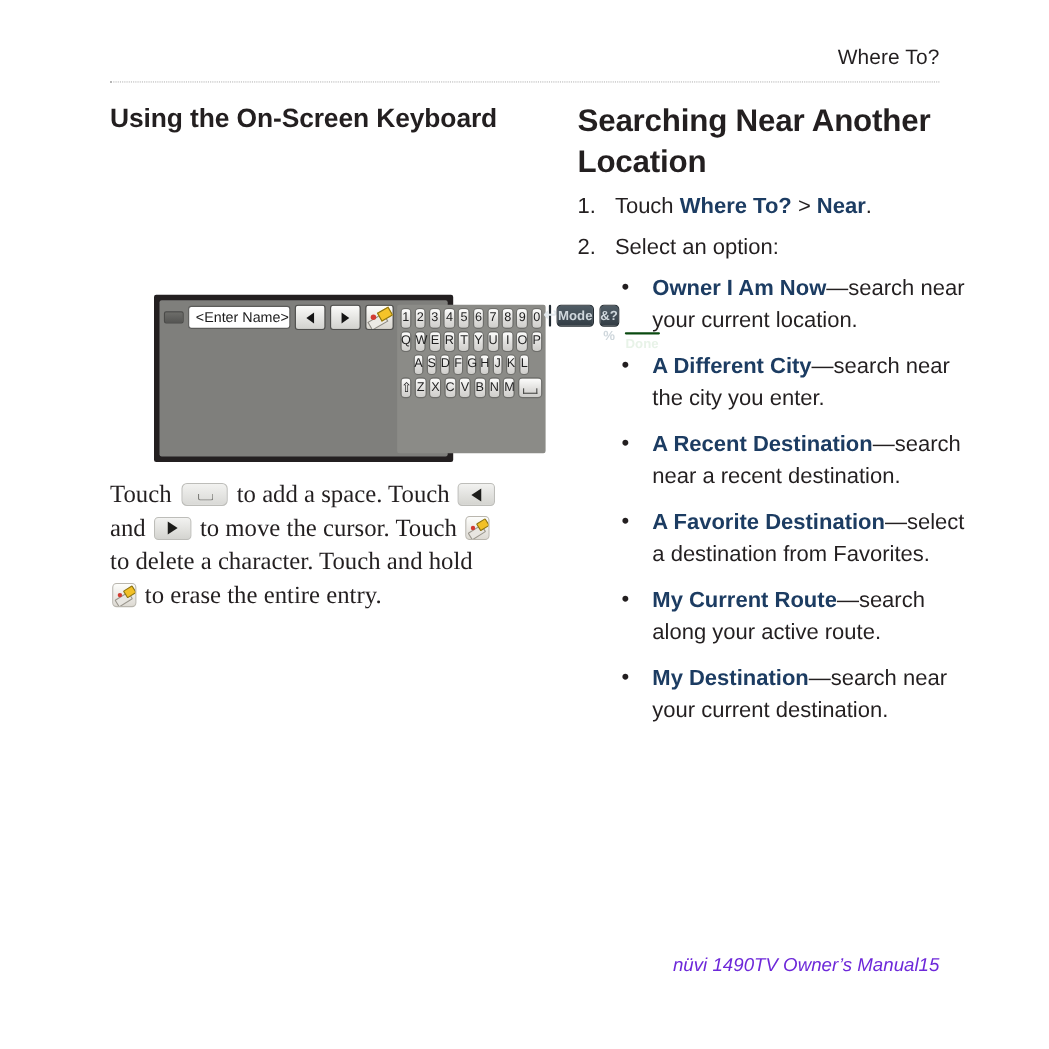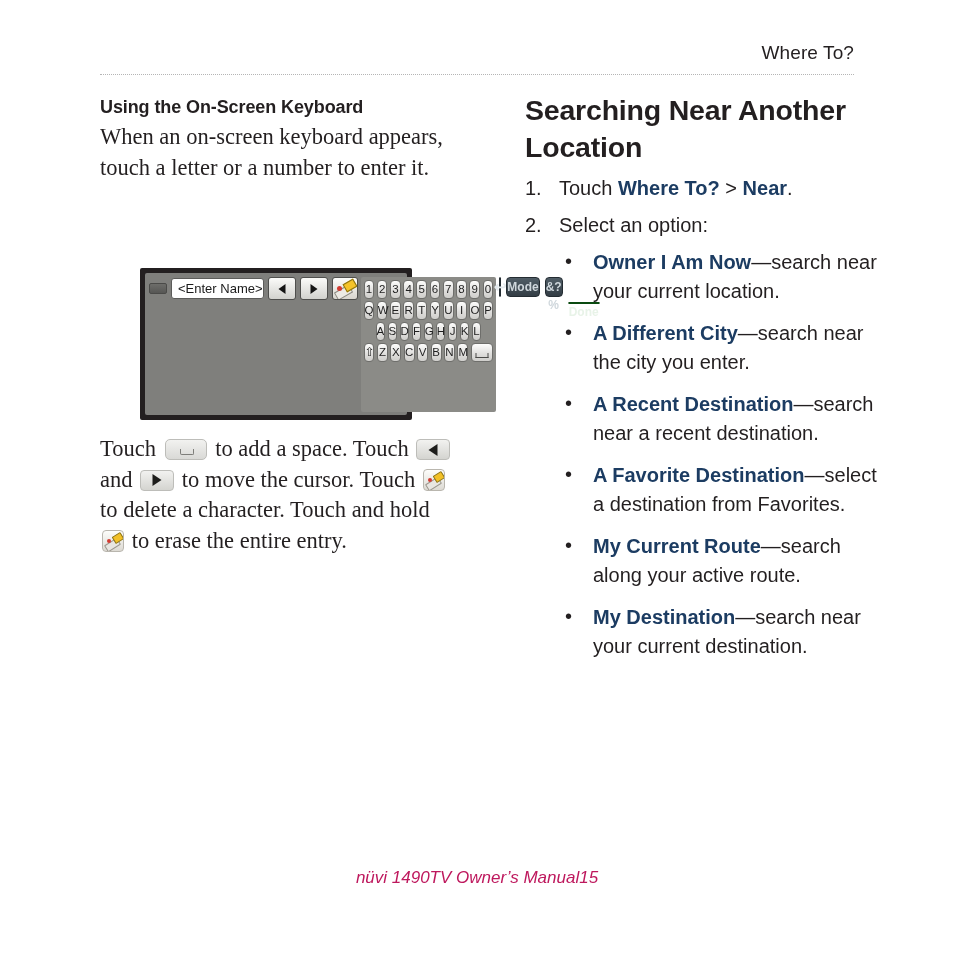--- a/index.html
+++ b/index.html
@@ -56,21 +56,21 @@
     left: 497px;
     top: 92px;
     width: 360px;
     margin-left: 28px;
   }
 
   
   h2.sans-head {
     font-family: "Liberation Sans", sans-serif;
     font-weight: bold;
-    font-size: 18px;
+    font-size: 24px;
     line-height: 27px;
     color: #231f20;
     margin: 0 0 1px 0;
     letter-spacing: -0.1px;
   }
   .serif-p {
     font-family: "Liberation Serif", serif;
     font-size: 22.5px;
     line-height: 30.5px;
     color: #231f20;
@@ -445,42 +445,41 @@
     margin-top: 25px;
   }
 
   
   .footer {
     position: absolute;
     left: 100px;
     top: 868px;
     width: 754px;
     display: flex;
-    justify-content: center;
+    justify-content: flex-end;
     font-family: "Liberation Sans", sans-serif;
     font-style: italic;
     font-size: 17px;
-    color: #be185d;
+    color: #6d28d9;
   }
 </style>
 </head>
 <body>
 
 <div class="page">
 
   <div class="header">
     <span class="header-title">Where To?</span>
   </div>
   <div class="header-rule"></div>
 
   <div class="col-left">
 
     <h2 class="sans-head">Using the On-Screen Keyboard</h2>
 
-    <p class="serif-p">When an on-screen keyboard appears, touch a letter or a number to enter it.</p>
   </div>
 
   <div class="kb-figure">
     <div class="kb-inner">
 
       <div class="kb-topbar">
         <div class="kb-tab"></div>
         <div class="kb-entry">&lt;Enter Name&gt;</div>
         <div class="kb-navbtn left"></div>
         <div class="kb-navbtn right"></div>

